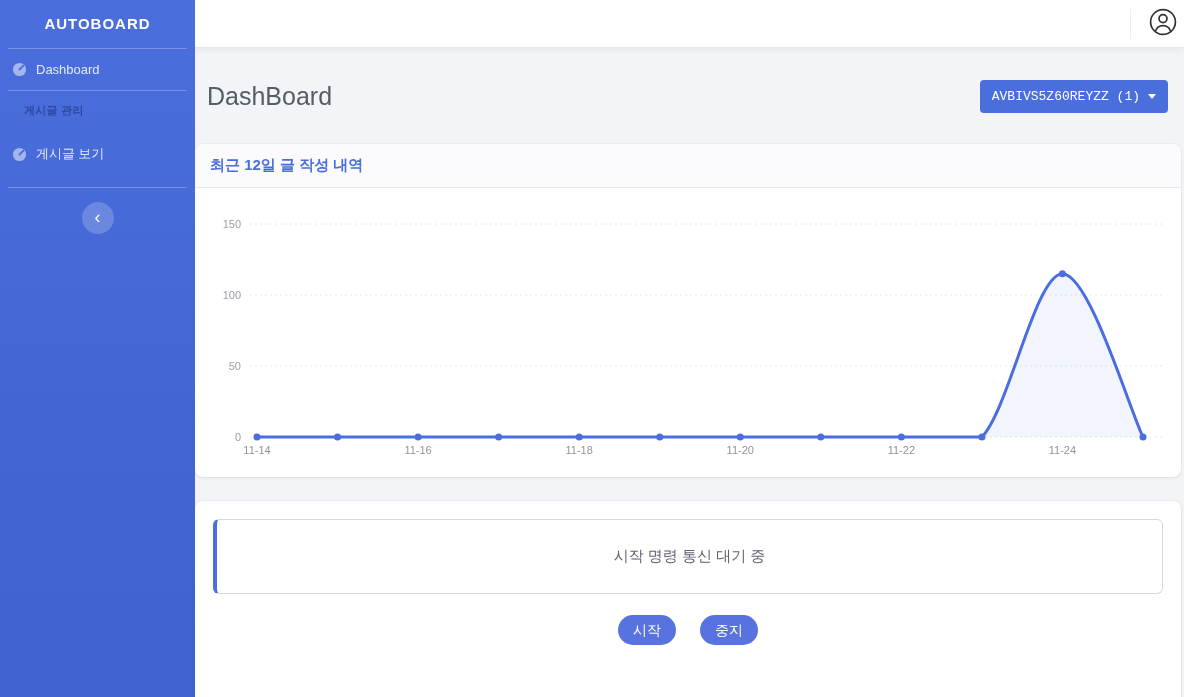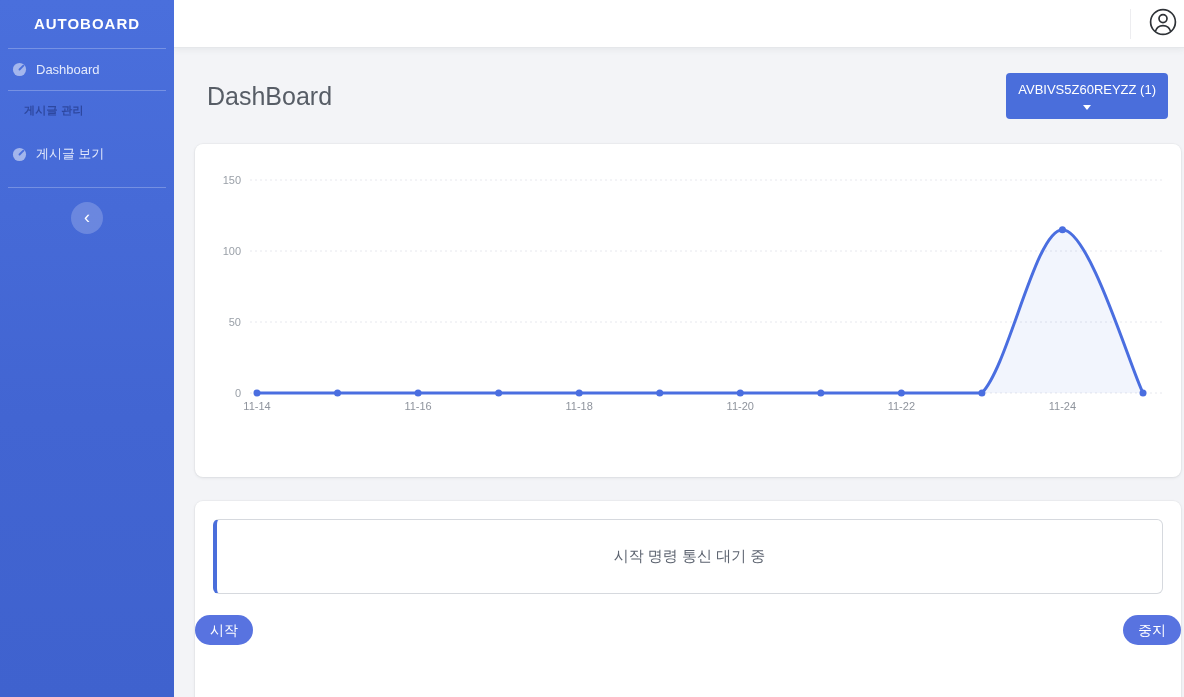--- a/index.html
+++ b/index.html
@@ -6,21 +6,21 @@
   html, body { width: 1184px; height: 697px; overflow: hidden; }
   body {
     font-family: "Liberation Sans", "DejaVu Sans", sans-serif;
     background: #f3f4f7;
     position: relative;
     color: #5a6169;
   }
 
   
   .sidebar {
-    position: absolute; left: 0; top: 0; width: 174px; height: 697px;
+    position: absolute; left: 0; top: 0; width: 195px; height: 697px;
     background: linear-gradient(180deg, #4a6fdc 0%, #4265d2 60%, #3f62ce 100%);
     z-index: 5;
   }
   .brand {
     height: 48px; line-height: 48px; text-align: center;
     color: #ffffff; font-weight: bold; font-size: 15px; letter-spacing: 1px;
   }
   .s-divider { border-top: 1px solid rgba(255,255,255,0.25); margin: 0 8px; }
   .nav-item {
     display: flex; align-items: center; gap: 9px;
@@ -60,22 +60,21 @@
   }
   .title-row {
     display: flex; align-items: center; justify-content: space-between;
     padding: 0 13px 0 12px; height: 44px;
   }
   .page-title { font-size: 25px; font-weight: 400; color: #575d66; }
   .board-dropdown {
     background: #4a6edb; color: #ffffff; border: none; cursor: pointer;
     font-size: 13px; padding: 9px 12px; border-radius: 4px;
     display: inline-flex; align-items: center; gap: 8px;
-    font-family: Liberation Sans, sans-serif;
-    flex-direction: column;
+    font-family: Liberation Mono, monospace;
   }
   .caret {
     width: 0; height: 0; display: inline-block;
     border-left: 4px solid transparent; border-right: 4px solid transparent;
     border-top: 5px solid #ffffff;
   }
 
   .card {
     background: #ffffff; border-radius: 8px;
     box-shadow: 0 1px 3px rgba(90,97,105,0.13), 0 0 0 1px rgba(90,97,105,0.04);
@@ -87,21 +86,21 @@
   }
   .chart-card { margin-top: 26px; height: 333px; }
   .chart-body { position: relative; width: 100%; height: 292px; }
 
   .task-card { margin-top: 24px; height: 212px; }
   .alert-box {
     margin: 18px; border: 1px solid #d6d9de; border-left: 4px solid #4a6edb;
     border-radius: 6px; padding: 27px 20px;
     font-size: 15px; color: #5d6470; background: #ffffff; text-align: center;
   }
-  .btn-row { text-align: center; margin-top: 21px; display: flex; justify-content: space-between; gap: 24px; }
+  .btn-row { text-align: center; margin-top: 21px; display: flex; justify-content: center; gap: 24px; }
   .pill-btn {
     background: #5873e0; color: #ffffff; border: none; cursor: pointer;
     font-size: 14px; padding: 7px 15px; border-radius: 17px;
     font-family: inherit; line-height: 1.15;
   }
   .pill-btn.wide { padding: 7px 19px; }
 
   svg text { font-family: "Liberation Sans", "DejaVu Sans", sans-serif; }
 </style>
 </head>
@@ -160,20 +159,21 @@
 
   <div class="title-row">
     <h1 class="page-title">DashBoard</h1>
     <button class="board-dropdown">
       <span>AVBIVS5Z60REYZZ (1)</span>
       <span class="caret"></span>
     </button>
   </div>
 
   <section class="card chart-card">
+    <div class="card-header">최근 12일 글 작성 내역</div>
     <div class="chart-body"><svg width="986" height="292" viewBox="0 0 986 292">
           <line x1="55" y1="249" x2="970" y2="249" stroke="#e7e8ee" stroke-width="1" stroke-dasharray="2 3"></line>
           <text x="46" y="253" text-anchor="end" fill="#9aa0a8" font-size="11">0</text>
           <line x1="55" y1="178" x2="970" y2="178" stroke="#e7e8ee" stroke-width="1" stroke-dasharray="2 3"></line>
           <text x="46" y="182" text-anchor="end" fill="#9aa0a8" font-size="11">50</text>
           <line x1="55" y1="107" x2="970" y2="107" stroke="#e7e8ee" stroke-width="1" stroke-dasharray="2 3"></line>
           <text x="46" y="111" text-anchor="end" fill="#9aa0a8" font-size="11">100</text>
           <line x1="55" y1="36" x2="970" y2="36" stroke="#e7e8ee" stroke-width="1" stroke-dasharray="2 3"></line>
           <text x="46" y="40" text-anchor="end" fill="#9aa0a8" font-size="11">150</text>
           <text x="62" y="266" text-anchor="middle" fill="#8f949d" font-size="11">11-14</text>

